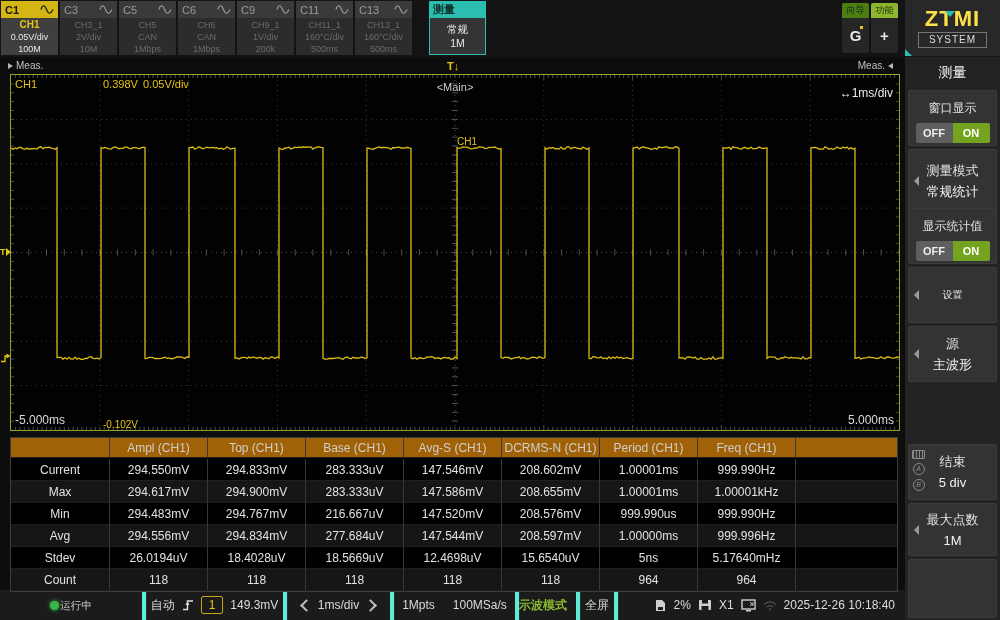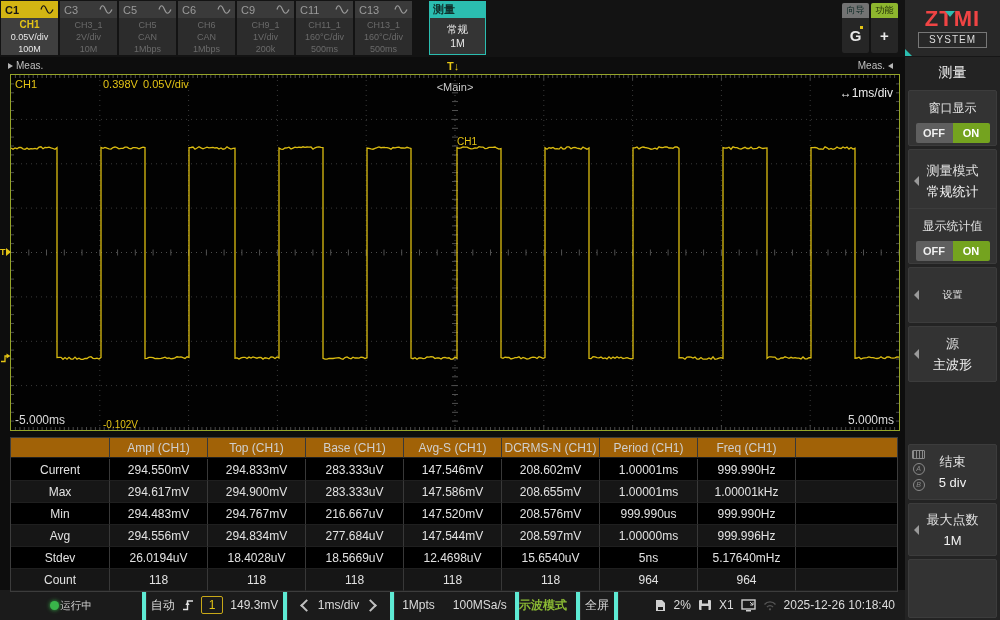--- a/index.html
+++ b/index.html
@@ -15,29 +15,29 @@
   .tab.active .tab-head{background:#d3b513;color:#161616;font-weight:bold}
   .tab.active .tab-body{background:#3f3f3f;color:#e8e8e8}
   .tab.active .l1{color:#e4c415;font-weight:bold;font-size:10px}
   .sine{flex:0 0 auto}
   .measure-tab{position:absolute;left:429px;top:1px;width:57px;height:54px}
   .measure-tab .tab-head{background:#2bbdb0;color:#10312d;font-weight:bold}
   .measure-tab .tab-body{background:#343434;border:1px solid #2bbdb0;border-top:none;color:#e8e8e8;
             font-size:10.5px;line-height:14px;box-sizing:border-box;height:37px}
   .hbtn{position:absolute;top:3px;width:27px;height:50px;background:#262626;border-radius:2px;overflow:hidden}
   .hbtn-label{height:15px;font-size:9px;display:flex;align-items:center;justify-content:center;color:#0e2a26}
-  .lbl-teal{background:#737373}.lbl-green{background:#8db62e;color:#1e2a06}
+  .lbl-teal{background:#4d7c0f}.lbl-green{background:#8db62e;color:#1e2a06}
   .hbtn-icon{height:35px;display:flex;align-items:center;justify-content:center;color:#e8e8e8;
              font-size:15px;position:relative;font-weight:bold}
   .gdot{position:absolute;width:3px;height:3px;background:#e4c415;right:6px;top:8px}
   
   .sidebar{position:absolute;left:905px;top:0;width:95px;height:620px;background:#232323}
   .logo{height:56px;position:relative;background:#282828;display:flex;flex-direction:column;
         align-items:center;justify-content:center;gap:3px;border-bottom:1px solid #161616}
-  .brand{font-size:22px;font-weight:bold;color:#ef4444;letter-spacing:1px;line-height:20px;position:relative}
+  .brand{font-size:22px;font-weight:bold;color:#fde047;letter-spacing:1px;line-height:20px;position:relative}
   .tnotch{position:absolute;left:20px;top:2px;width:0;height:0;border-left:5px solid transparent;
           border-right:5px solid transparent;border-top:6px solid #2bbdb0}
   .sysbox{border:1px solid #777;color:#ddd;font-size:10px;padding:0 10px;line-height:14px;letter-spacing:1px}
   .corner{position:absolute;left:0;bottom:0;width:0;height:0;border-left:7px solid #2bbdb0;border-top:7px solid transparent}
   .sb-title{position:absolute;left:0;top:56px;width:95px;height:33px;line-height:33px;text-align:center;
             font-size:14px;color:#ececec}
   .panel{position:absolute;left:3px;width:89px;background:#333333;border-radius:2px;color:#e0e0e0;
          font-size:12px;box-sizing:border-box;border:1px solid #3c3c3c}
   .plabel{text-align:center;padding-top:9px}
   .pcenter1{display:flex;align-items:center;justify-content:center;height:100%;font-size:10px}

